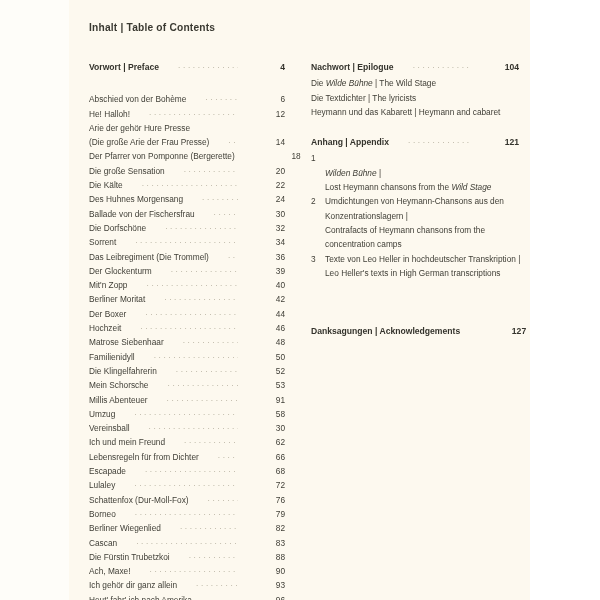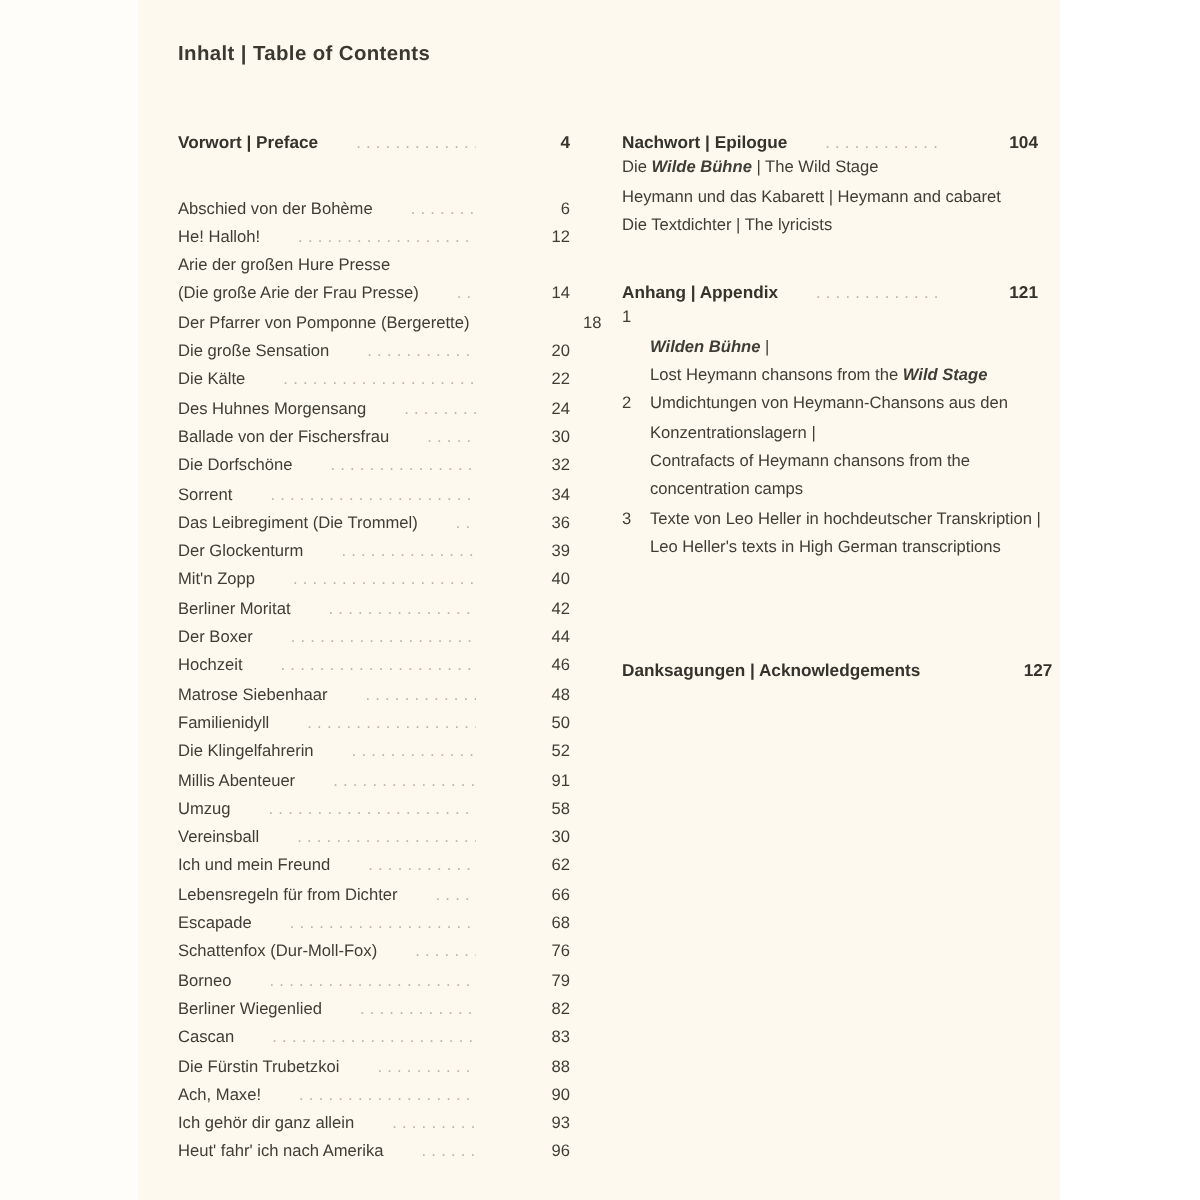--- a/index.html
+++ b/index.html
@@ -70,21 +70,21 @@
   .column {
     position: absolute;
     top: 62px;
   }
   .column.left  { left: 89px;  width: 196px; }
   .column.right { left: 311px; width: 208px; }
 
   
   .entry {
     display: flex;
-    align-items: flex-end;
+    align-items: flex-start;
     height: 14.3px;
     font-size: 8.3px;
     color: #3f3e36;
     white-space: nowrap;
     gap: 15px;
   }
   .entry .label {
     flex: 0 0 auto;
     padding-right: 4px;
   }
@@ -137,21 +137,21 @@
     padding-left: 14px;
   }
   .numbered .num {
     position: absolute;
     left: 0;
     top: 0;
     width: 10px;
     text-align: left;
   }
   .cont { padding-left: 14px; }
-  .it { font-style: italic; font-weight: bold; }
+  .it { font-style: italic; }
 </style>
 </head>
 <body>
 
 <div id="page-root">
   <div class="paper-gutter"></div>
   <div class="page-sheet"></div>
   <div class="page-outside-right"></div>
 
   <div class="content">
@@ -170,21 +170,21 @@
             <span class="label">Abschied von der Bohème</span>
             <span class="leader"></span>
             <span class="page">6</span>
           </div>
           <div class="entry">
             <span class="label">He! Halloh!</span>
             <span class="leader"></span>
             <span class="page">12</span>
           </div>
           <div class="entry plain">
-            <span class="label">Arie der großen Hure Presse</span>
+            <span class="label">Arie der gehör Hure Presse</span>
             <span class="leader"></span>
             <span class="page"></span>
           </div>
           <div class="entry">
             <span class="label">(Die große Arie der Frau Presse)</span>
             <span class="leader"></span>
             <span class="page">14</span>
           </div>
           <div class="entry">
             <span class="label">Der Pfarrer von Pomponne (Bergerette)</span>
@@ -260,20 +260,25 @@
             <span class="label">Familienidyll</span>
             <span class="leader"></span>
             <span class="page">50</span>
           </div>
           <div class="entry">
             <span class="label">Die Klingelfahrerin</span>
             <span class="leader"></span>
             <span class="page">52</span>
           </div>
           <div class="entry">
+            <span class="label">Mein Schorsche</span>
+            <span class="leader"></span>
+            <span class="page">53</span>
+          </div>
+          <div class="entry">
             <span class="label">Millis Abenteuer</span>
             <span class="leader"></span>
             <span class="page">91</span>
           </div>
           <div class="entry">
             <span class="label">Umzug</span>
             <span class="leader"></span>
             <span class="page">58</span>
           </div>
           <div class="entry">
@@ -288,20 +293,25 @@
           </div>
           <div class="entry">
             <span class="label">Lebensregeln für from Dichter</span>
             <span class="leader"></span>
             <span class="page">66</span>
           </div>
           <div class="entry">
             <span class="label">Escapade</span>
             <span class="leader"></span>
             <span class="page">68</span>
+          </div>
+          <div class="entry">
+            <span class="label">Lulaley</span>
+            <span class="leader"></span>
+            <span class="page">72</span>
           </div>
           <div class="entry">
             <span class="label">Schattenfox (Dur-Moll-Fox)</span>
             <span class="leader"></span>
             <span class="page">76</span>
           </div>
           <div class="entry">
             <span class="label">Borneo</span>
             <span class="leader"></span>
             <span class="page">79</span>
@@ -340,22 +350,22 @@
     </div>
 
     <div class="column right">
       <div class="entry strong">
         <span class="label">Nachwort | Epilogue</span>
         <span class="leader"></span>
         <span class="page">104</span>
       </div>
       <div id="epilogue-lines">
           <div class="subline"><span>Die </span><span class="it">Wilde Bühne</span><span> | The Wild Stage</span></div>
+          <div class="subline"><span>Die Textdichter | The lyricists</span></div>
           <div class="subline"><span>Heymann und das Kabarett | Heymann and cabaret</span></div>
-          <div class="subline"><span>Die Textdichter | The lyricists</span></div>
         </div>
 
       <div class="spacer-md"></div>
 
       <div class="entry strong">
         <span class="label">Anhang | Appendix</span>
         <span class="leader"></span>
         <span class="page">121</span>
       </div>
       <div id="appendix-items">

